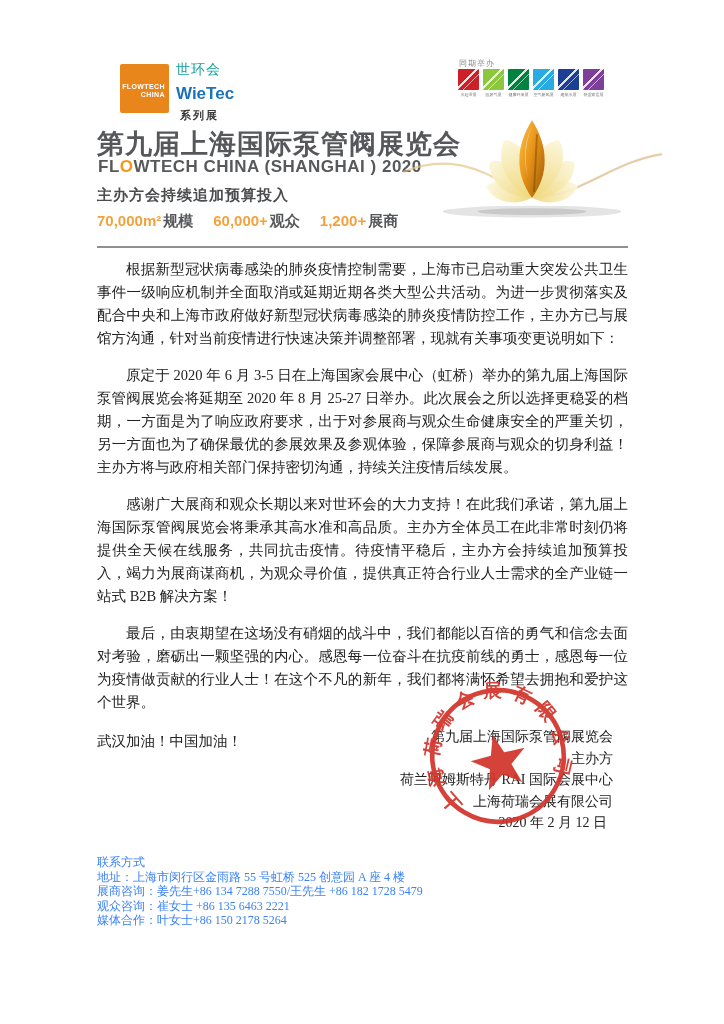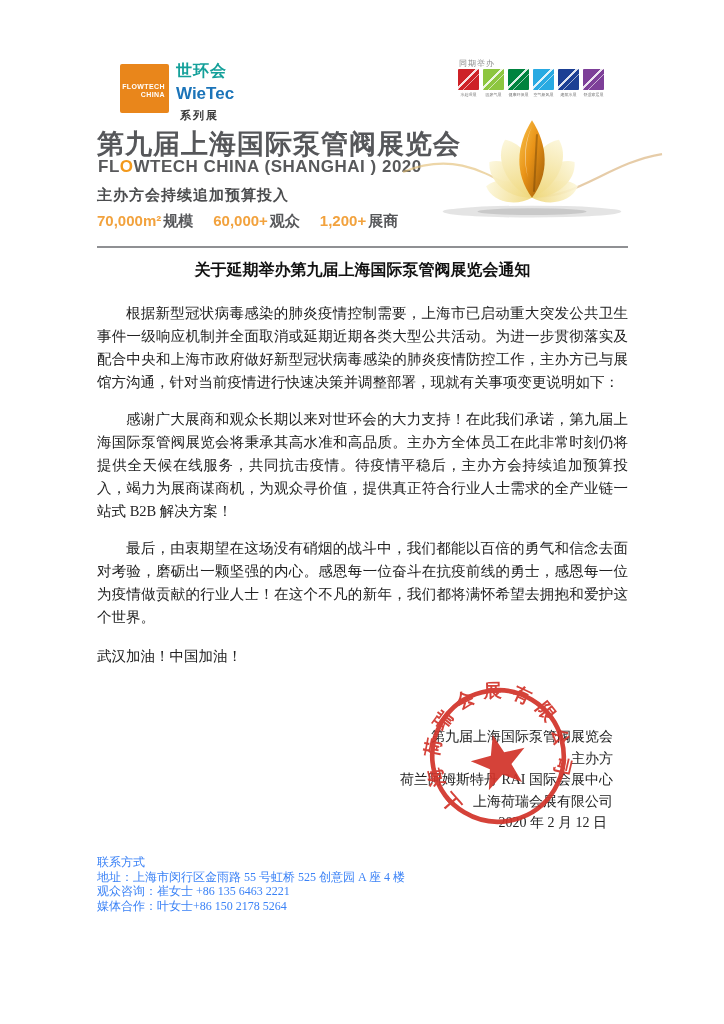--- a/index.html
+++ b/index.html
@@ -14,21 +14,21 @@
   .logo-square {
     position:absolute; left:120px; top:64px; width:49px; height:49px;
     background:#E9861B; border-radius:2px;
     display:flex; align-items:center; justify-content:flex-end;
     padding:4px 4px 0 0;
   }
   .logo-square span {
     color:#fff; font-size:7px; font-weight:bold; text-align:right;
     line-height:8px; letter-spacing:.4px;
   }
-  .series-cn { position:absolute; left:176px; top:61px; font-size:16px; font-weight:bold; color:#14A09A; letter-spacing:1px; }
+  .series-cn { position:absolute; left:176px; top:61px; font-size:14px; font-weight:normal; color:#14A09A; letter-spacing:1px; }
   .series-en { position:absolute; left:176px; top:84px; font-size:17px; font-weight:bold; color:#1B74B9; }
   .series-label { position:absolute; left:180px; top:108px; font-size:11px; font-weight:bold; color:#3a3a3a; letter-spacing:2px;text-align:right; }
 
   .colocated-label { position:absolute; left:459px; top:58px; font-size:8px; color:#8a8a8a; letter-spacing:1px; }
   .mini-logos { position:absolute; left:458px; top:69px; display:flex; gap:4px; }
   .mini-logo { width:21px; }
   .mini-logo .sq {
     width:21px; height:21px; border-radius:1px;
     background-image:linear-gradient(135deg, transparent 42%, rgba(255,255,255,.85) 42%, rgba(255,255,255,.85) 50%, transparent 50%, transparent 60%, rgba(255,255,255,.6) 60%, rgba(255,255,255,.6) 64%, transparent 64%);
   }
@@ -151,22 +151,22 @@
       <path d="M0,0 C-15,-16 -17,-44 0,-56 C17,-44 15,-16 0,0 Z" transform="translate(135,98) rotate(25) scale(1.15)" fill="url(#petal)"></path>
       <path d="M135,20 C151,45 153,74 135,98 C117,74 119,45 135,20 Z" fill="url(#gem)"></path>
       <path d="M135,26 C128,42 127,60 131,78 C126,60 127,42 135,26 Z" fill="#ffffff" opacity=".55"></path>
       <path d="M140,34 L137,92" stroke="#7a4a08" stroke-width="2" opacity=".5"></path>
     </g>
   </svg>
 
   <div class="header-rule"></div>
 
   <div class="doc">
-    <div class="notice-title">关于延期举办第九届上海国际泵管阀展览会通知</div>
     <p class="body-para">根据新型冠状病毒感染的肺炎疫情控制需要，上海市已启动重大突发公共卫生事件一级响应机制并全面取消或延期近期各类大型公共活动。为进一步贯彻落实及配合中央和上海市政府做好新型冠状病毒感染的肺炎疫情防控工作，主办方已与展馆方沟通，针对当前疫情进行快速决策并调整部署，现就有关事项变更说明如下：</p>
+    <p class="body-para">原定于 2020 年 6 月 3-5 日在上海国家会展中心（虹桥）举办的第九届上海国际泵管阀展览会将延期至 2020 年 8 月 25-27 日举办。此次展会之所以选择更稳妥的档期，一方面是为了响应政府要求，出于对参展商与观众生命健康安全的严重关切，另一方面也为了确保最优的参展效果及参观体验，保障参展商与观众的切身利益！主办方将与政府相关部门保持密切沟通，持续关注疫情后续发展。</p>
     <p class="body-para">感谢广大展商和观众长期以来对世环会的大力支持！在此我们承诺，第九届上海国际泵管阀展览会将秉承其高水准和高品质。主办方全体员工在此非常时刻仍将提供全天候在线服务，共同抗击疫情。待疫情平稳后，主办方会持续追加预算投入，竭力为展商谋商机，为观众寻价值，提供真正符合行业人士需求的全产业链一站式 B2B 解决方案！</p>
     <p class="body-para">最后，由衷期望在这场没有硝烟的战斗中，我们都能以百倍的勇气和信念去面对考验，磨砺出一颗坚强的内心。感恩每一位奋斗在抗疫前线的勇士，感恩每一位为疫情做贡献的行业人士！在这个不凡的新年，我们都将满怀希望去拥抱和爱护这个世界。</p>
     <div class="cheer">武汉加油！中国加油！</div>
   </div>
 
   <div class="signature">
     <div>第九届上海国际泵管阀展览会</div>
     <div>主办方</div>
     <div>荷兰阿姆斯特丹 RAI 国际会展中心</div>
     <div>上海荷瑞会展有限公司</div>
@@ -178,17 +178,18 @@
     <polygon fill="#D2342B" transform="translate(80,88) scale(1.05)" points="0,-30 7.05,-9.71 28.53,-9.27 11.41,3.71 17.63,24.27 0,12 -17.63,24.27 -11.41,3.71 -28.53,-9.27 -7.05,-9.71"></polygon>
     <path id="stampArc" d="M 38.9,129 A 64,64 0 1 1 121.1,129" fill="none"></path>
     <text font-size="20" font-weight="bold" fill="#D2342B" letter-spacing="9" font-family="Liberation Serif, serif">
       <textPath href="#stampArc" startOffset="50%" text-anchor="middle">上海荷瑞会展有限公司</textPath>
     </text>
   </svg>
 
   <div class="contact">
     <div>联系方式</div>
     <div>地址：上海市闵行区金雨路 55 号虹桥 525 创意园 A 座 4 楼</div>
+    <div>展商咨询：姜先生+86 134 7288 7550/王先生 +86 182 1728 5479</div>
     <div>观众咨询：崔女士 +86 135 6463 2221</div>
     <div>媒体合作：叶女士+86 150 2178 5264</div>
   </div>
 
 </div>
 
 </body></html>

